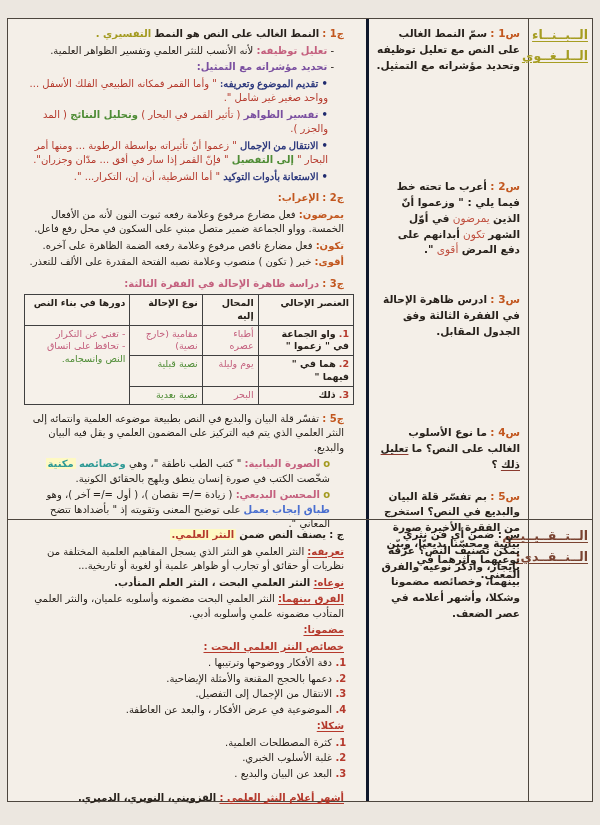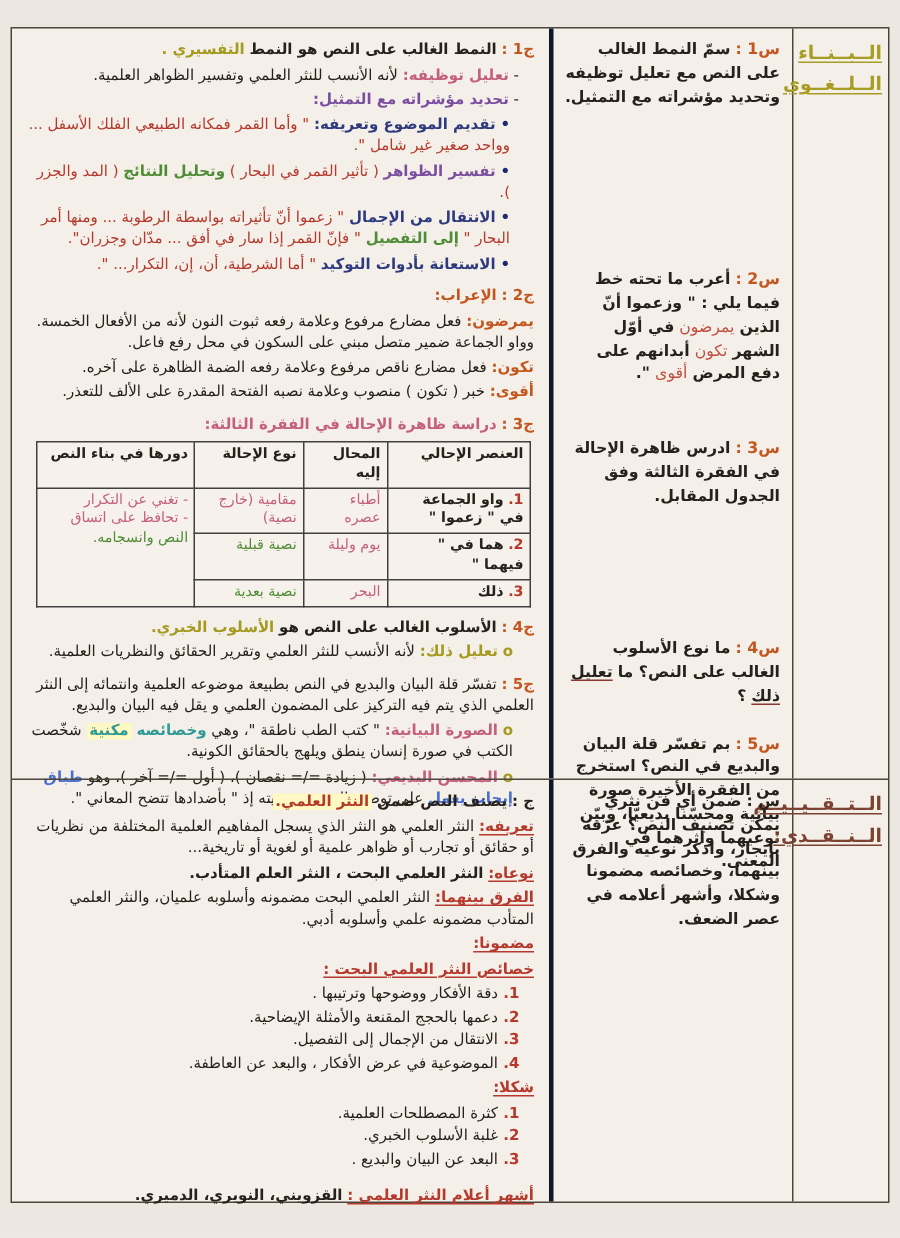--- a/index.html
+++ b/index.html
@@ -27,26 +27,26 @@
   .col-a{flex:1;padding:8px 10px 0 8px;box-sizing:border-box;font-size:10px;line-height:1.45;}
   .side-head{font-weight:bold;font-size:12.5px;line-height:1.7;text-decoration:underline;text-underline-offset:2px;}
   .side-olive{color:#a69d22;}
   .side-brick{color:#7a4331;}
   .q{margin:0 0 4px;}
   .qid{color:#c2571f;font-weight:bold;}
   .q2{margin-top:106px;}
   .q3{margin-top:34px;}
   .q4{margin-top:86px;}
   .q5{margin-top:16px;}
-  p{margin:0 0 2px;}
+  p{margin:0 12px 2px;}
   .or{color:#c2571f;font-weight:bold;}
   .olv{color:#a39a1f;font-weight:bold;}
   .pk{color:#c4607e;font-weight:bold;}
   .vio{color:#7a4fa0;font-weight:bold;}
-  .nvy{color:#2e3a7e;font-weight:bold;}
+  .nvy{color:#2e3a7e;font-weight:bold;font-family:Liberation Serif, serif;}
   .grn{color:#4e8c35;font-weight:bold;}
   .red{color:#b5392c;}
   .tea{color:#2e9a96;font-weight:bold;}
   .blu{color:#4a6fd0;font-weight:bold;}
   .b{font-weight:bold;}
   .redu{color:#b5392c;font-weight:bold;text-decoration:underline;text-underline-offset:2px;}
   .rul{color:#c05040;text-underline-offset:2px;}
   .dul{text-decoration:underline;text-decoration-color:#8a3a2e;text-underline-offset:2px;}
   .hl{background:#fef9c3;padding:0 2px;}
   .bul{color:#1f2a6e;font-weight:bold;}
@@ -214,32 +214,20 @@
                   <span class="rnum">3.</span>
                   <span class="b">ذلك</span>
                 </td>
                 <td class="c-pk">البحر</td>
                 <td class="c-grn">نصية بعدية</td>
               </tr>
             </tbody>
           </table>
         </div>
 
-        <div class="ans-block">
-          <p>
-            <span class="or">ج4 :</span>
-            <span class="b">الأسلوب الغالب على النص هو</span>
-            <span class="olv">الأسلوب الخبري.</span>
-          </p>
-          <p class="circ-item">
-            <span class="olv">o</span>
-            <span class="olv">تعليل ذلك:</span>
-            <span>لأنه الأنسب للنثر العلمي وتقرير الحقائق والنظريات العلمية.</span>
-          </p>
-        </div>
 
         <div class="ans-block">
           <p>
             <span class="or">ج5 :</span>
             <span>تفسّر قلة البيان والبديع في النص بطبيعة موضوعه العلمية وانتمائه إلى النثر العلمي الذي يتم فيه التركيز على المضمون العلمي و يقل فيه البيان والبديع.</span>
           </p>
           <p class="circ-item">
             <span class="olv">o</span>
             <span class="pk">الصورة البيانية:</span>
             <span>" كتب الطب ناطقة "، وهي</span>

